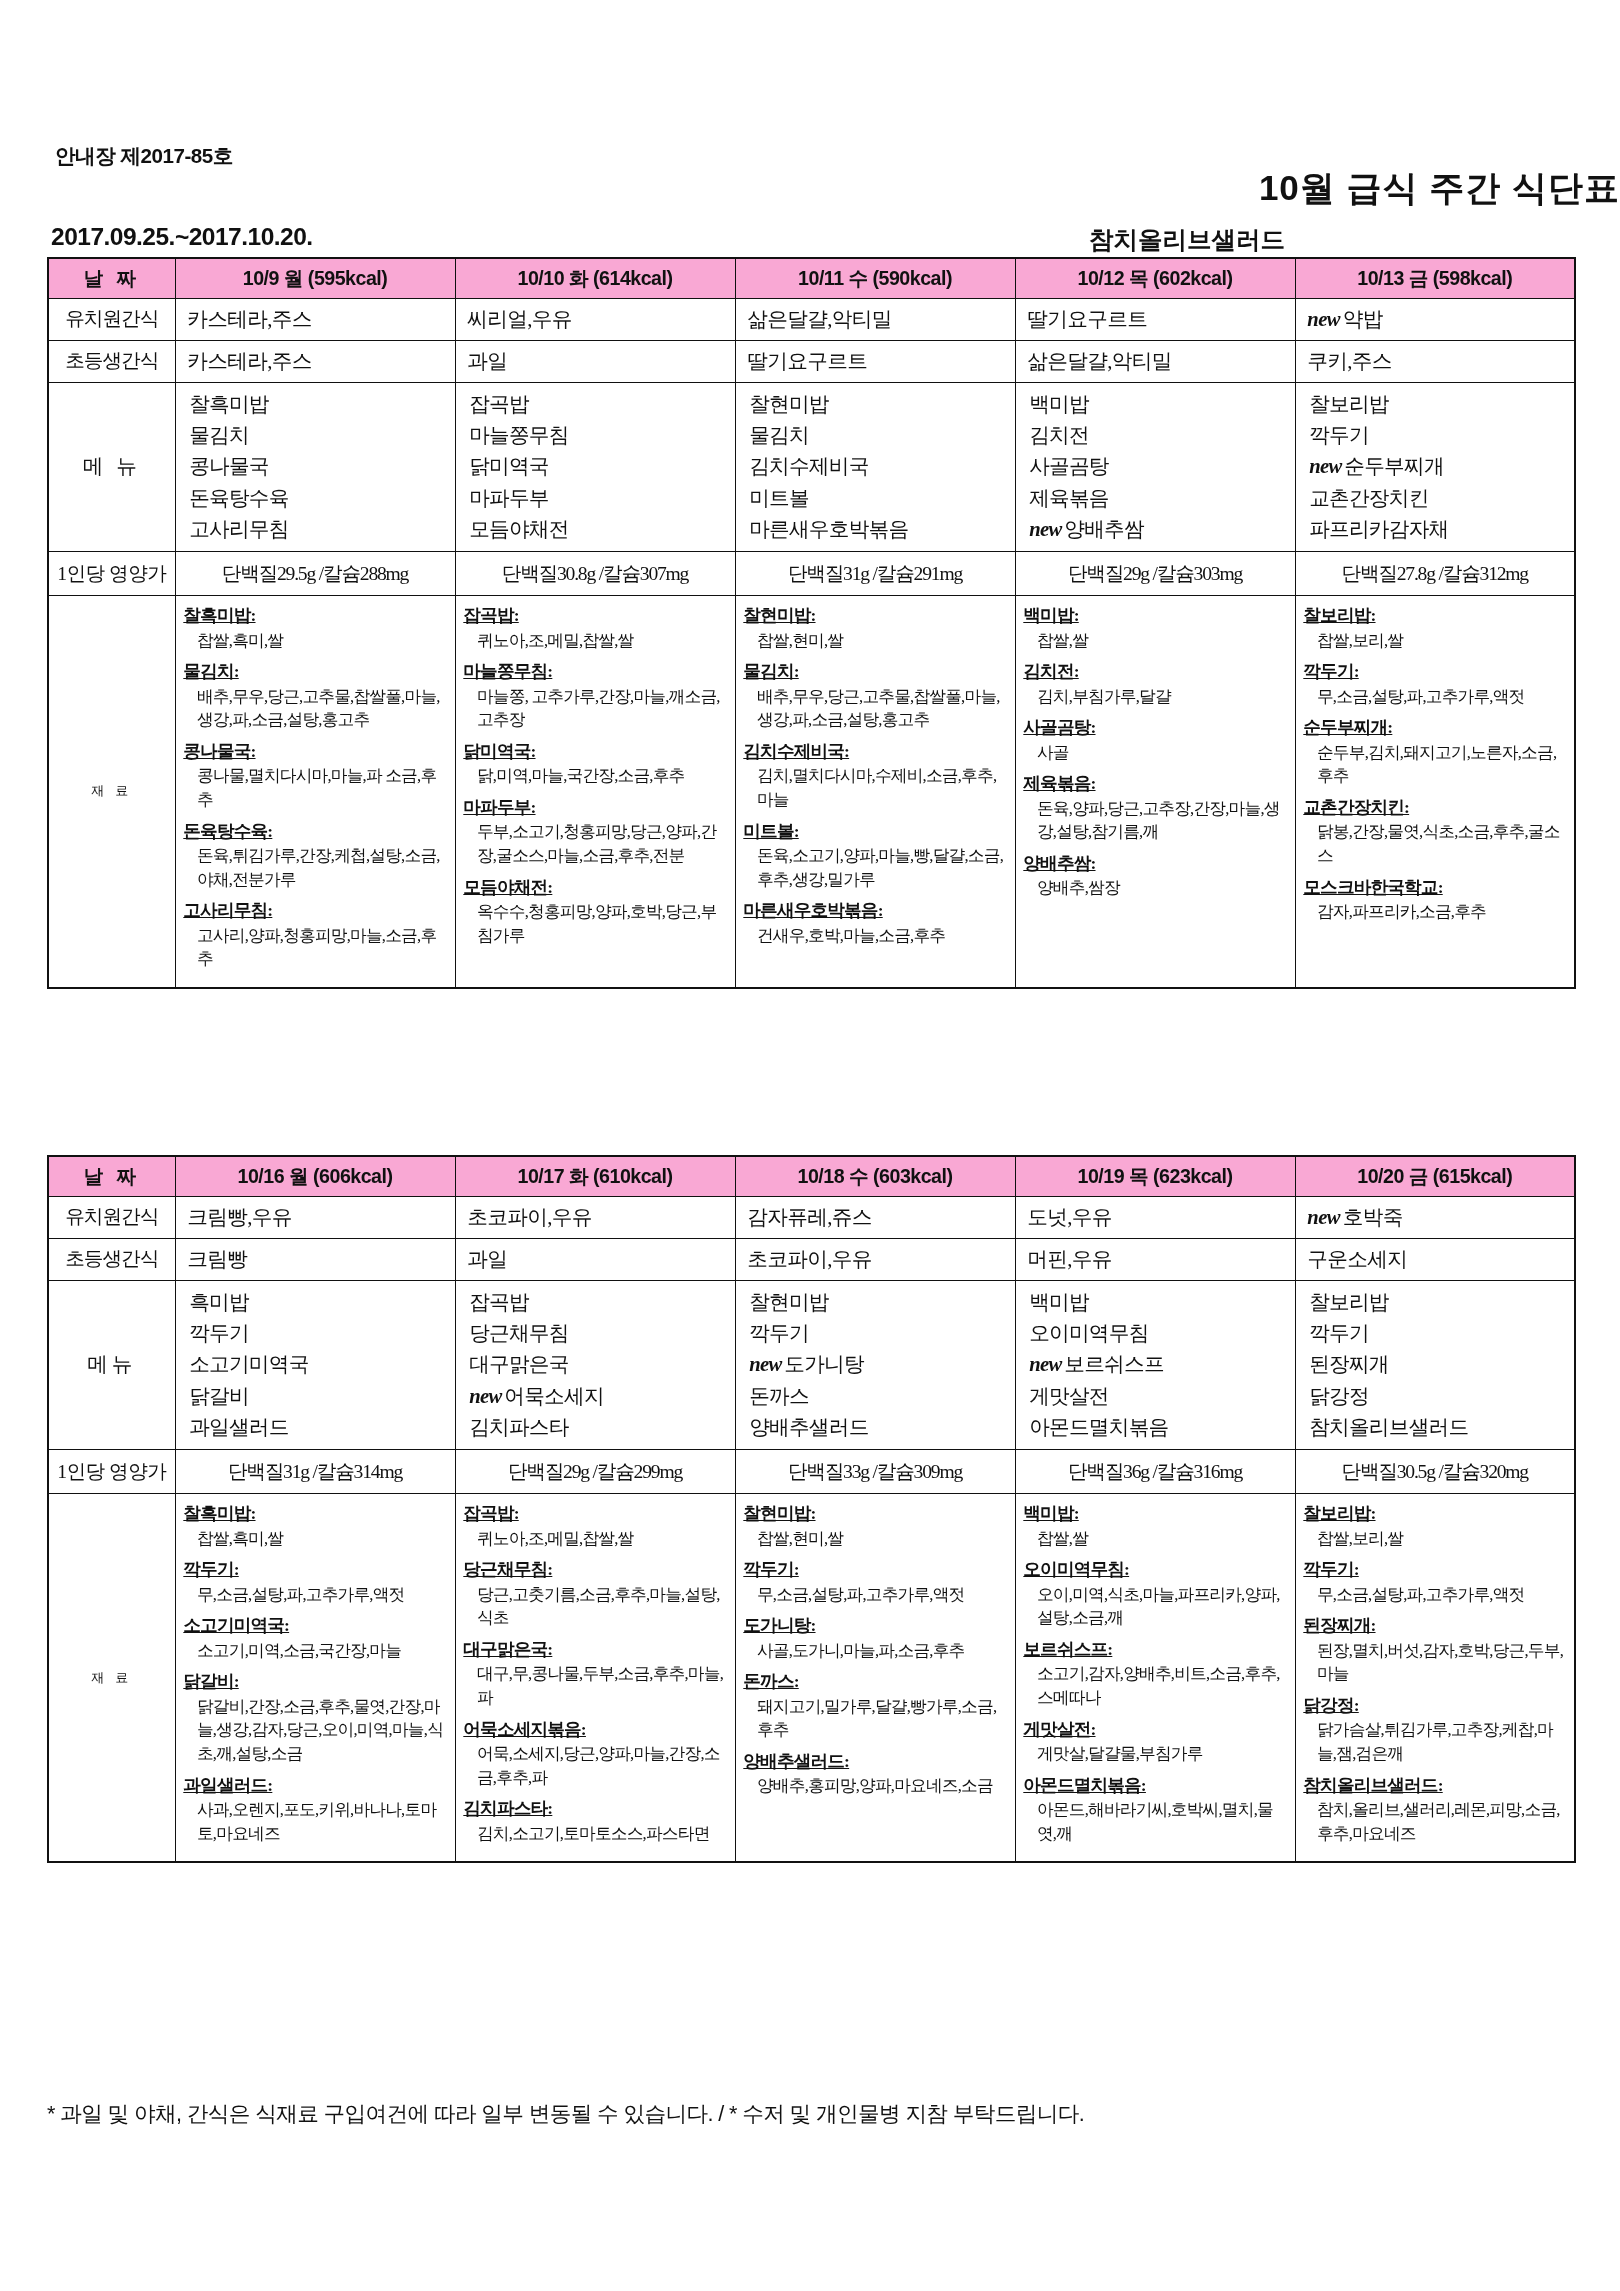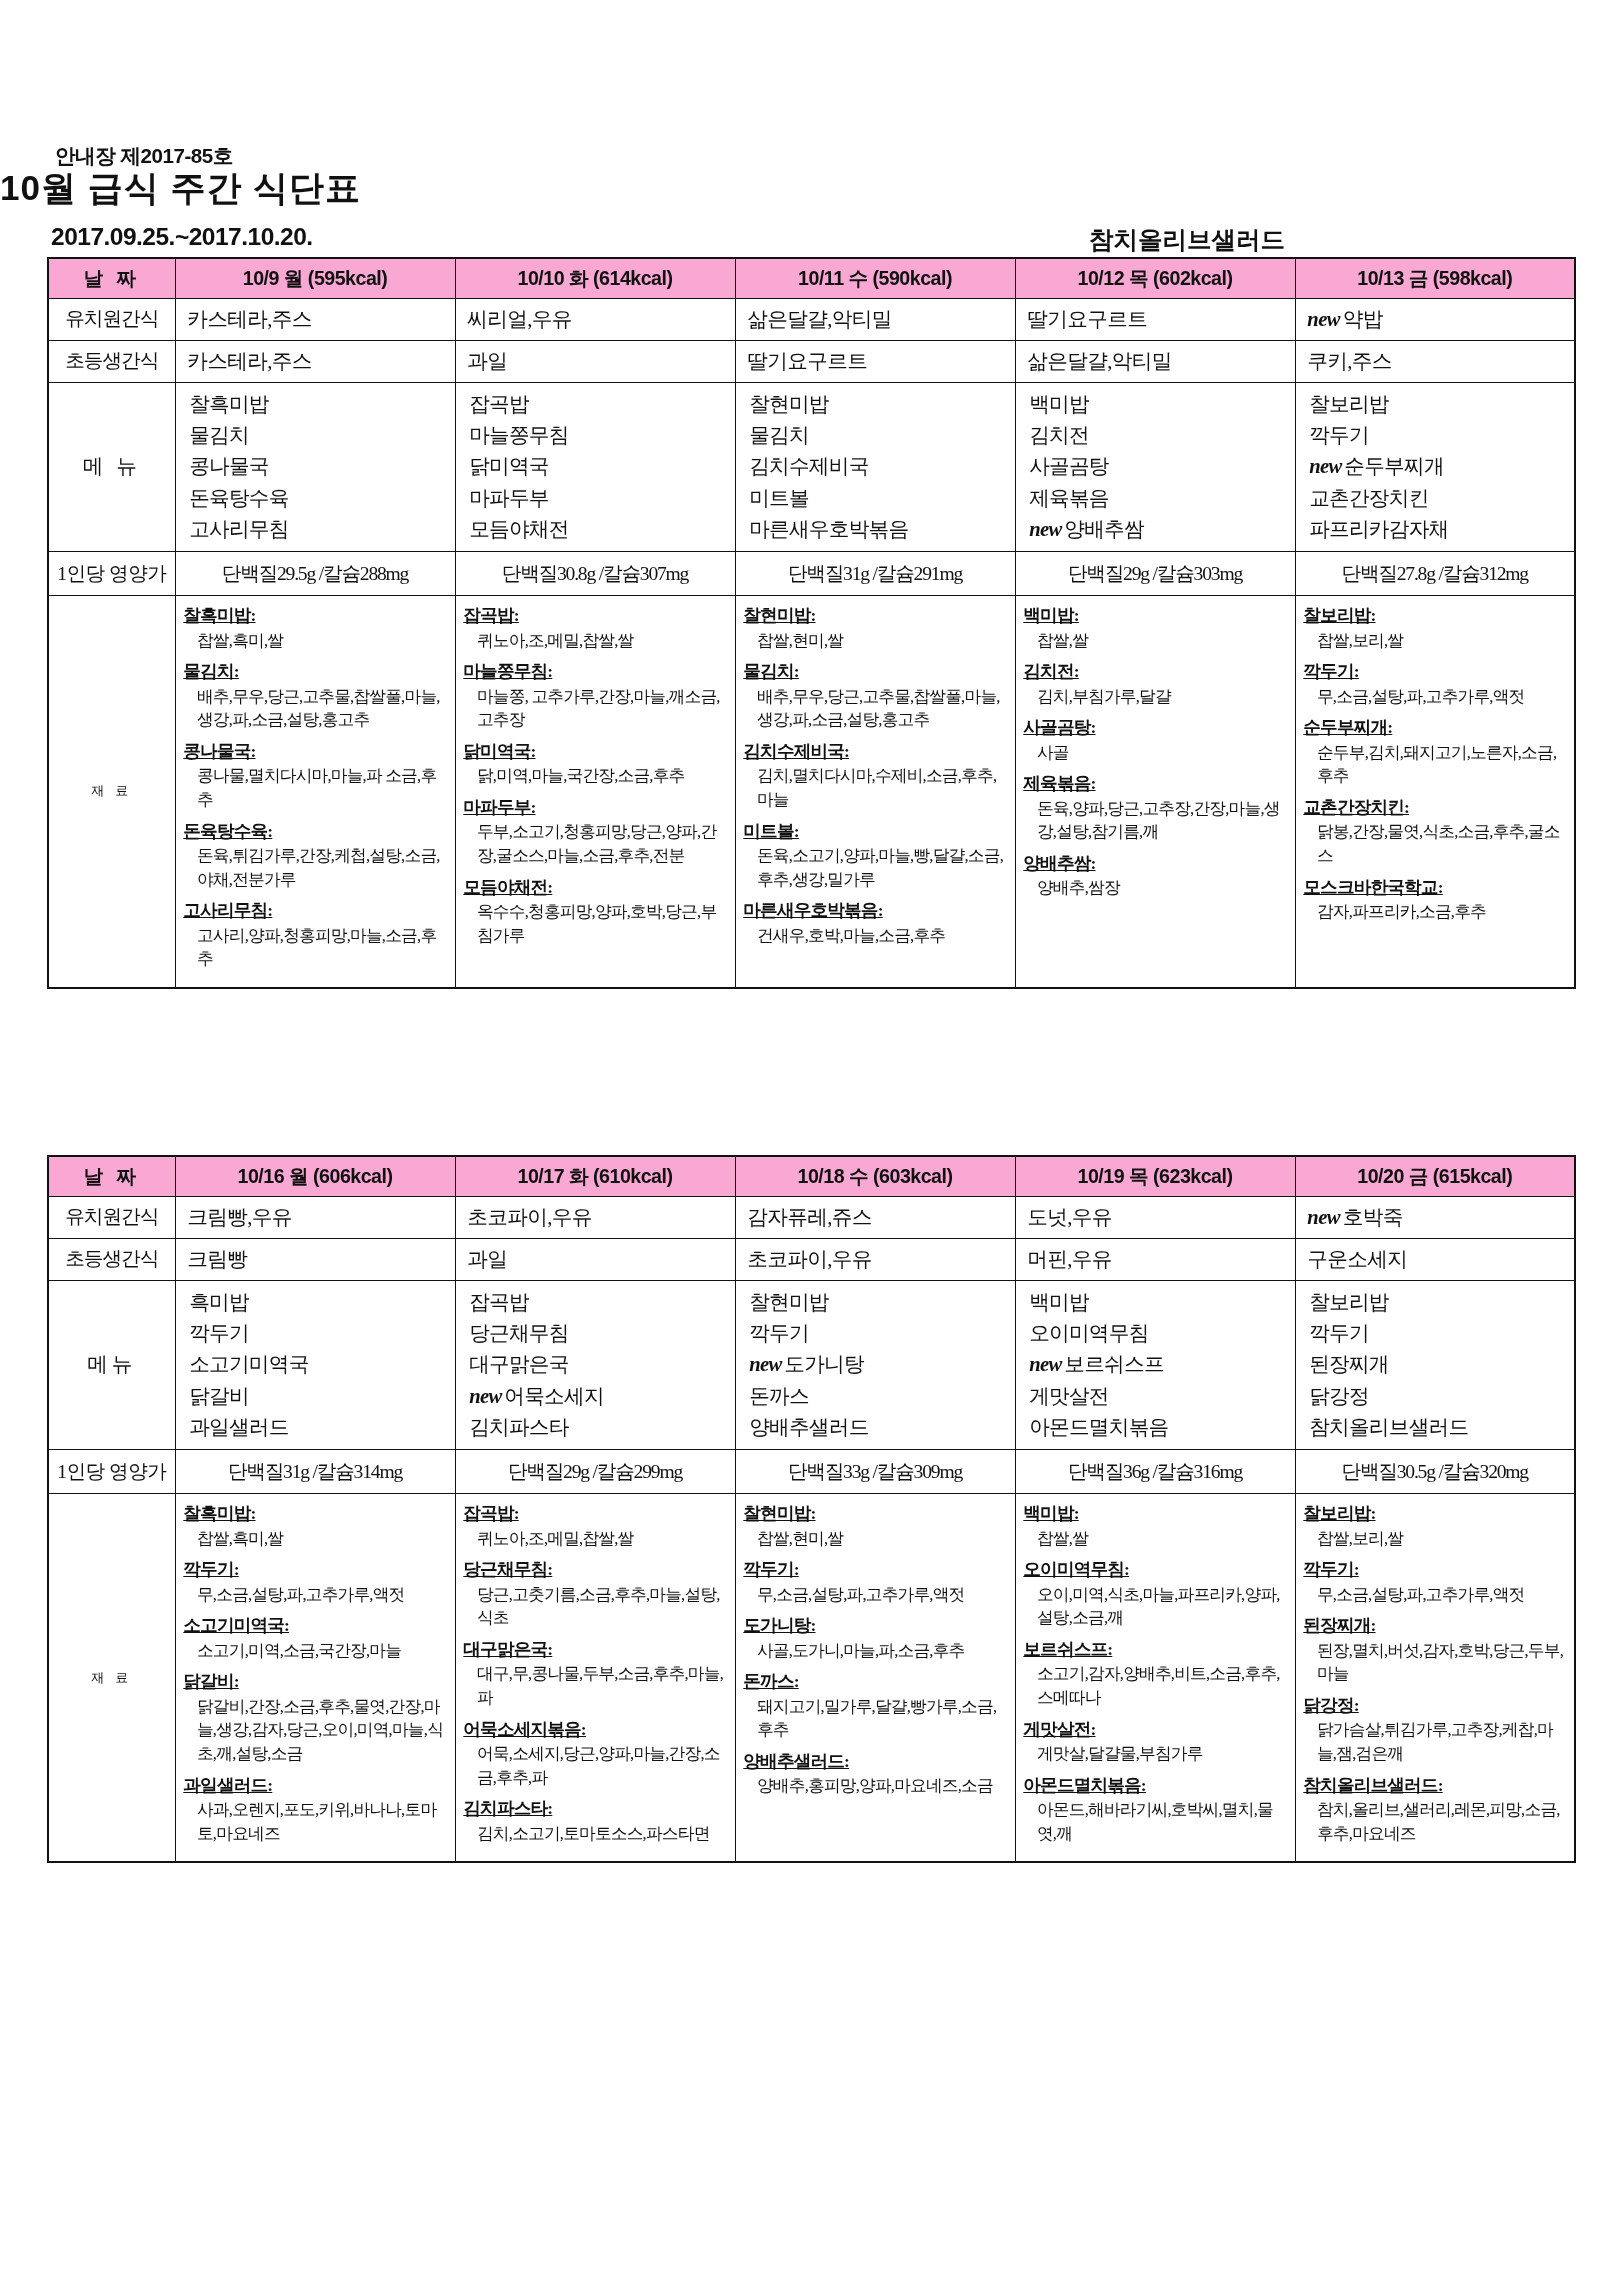--- a/index.html
+++ b/index.html
@@ -19,21 +19,21 @@
 
   
   .doc-no{
     position:absolute;left:55px;top:142px;
     font-size:20.6px;letter-spacing:-0.5px;
     font-family:"Liberation Sans","DejaVu Sans",sans-serif;
     font-weight:600;
   }
   .title{
     position:absolute;left:0;top:165px;width:1620px;
-    text-align:left;
+    text-align:right;
     font-size:35px;font-weight:700;letter-spacing:1px;
     font-family:"Liberation Sans","DejaVu Sans",sans-serif;
   }
   .daterange{
     position:absolute;left:51px;top:223px;
     font-size:24.5px;font-weight:600;letter-spacing:-0.5px;
     font-family:"Liberation Sans","DejaVu Sans",sans-serif;
   }
   .school{
     position:absolute;right:51px;top:223px;
@@ -551,15 +551,16 @@
             </div>
             <div class="ing-block">
               <span class="ing-head">참치올리브샐러드:</span>
               <span class="ing-body">참치,올리브,샐러리,레몬,피망,소금,후추,마요네즈</span>
             </div>
           </td>
         </tr>
       </tbody>
   </table>
 
+  <div class="footnote">* 과일 및 야채, 간식은 식재료 구입여건에 따라 일부 변동될 수 있습니다. / * 수저 및 개인물병 지참 부탁드립니다.</div>
 
 </div>
 
 
 </body></html>

